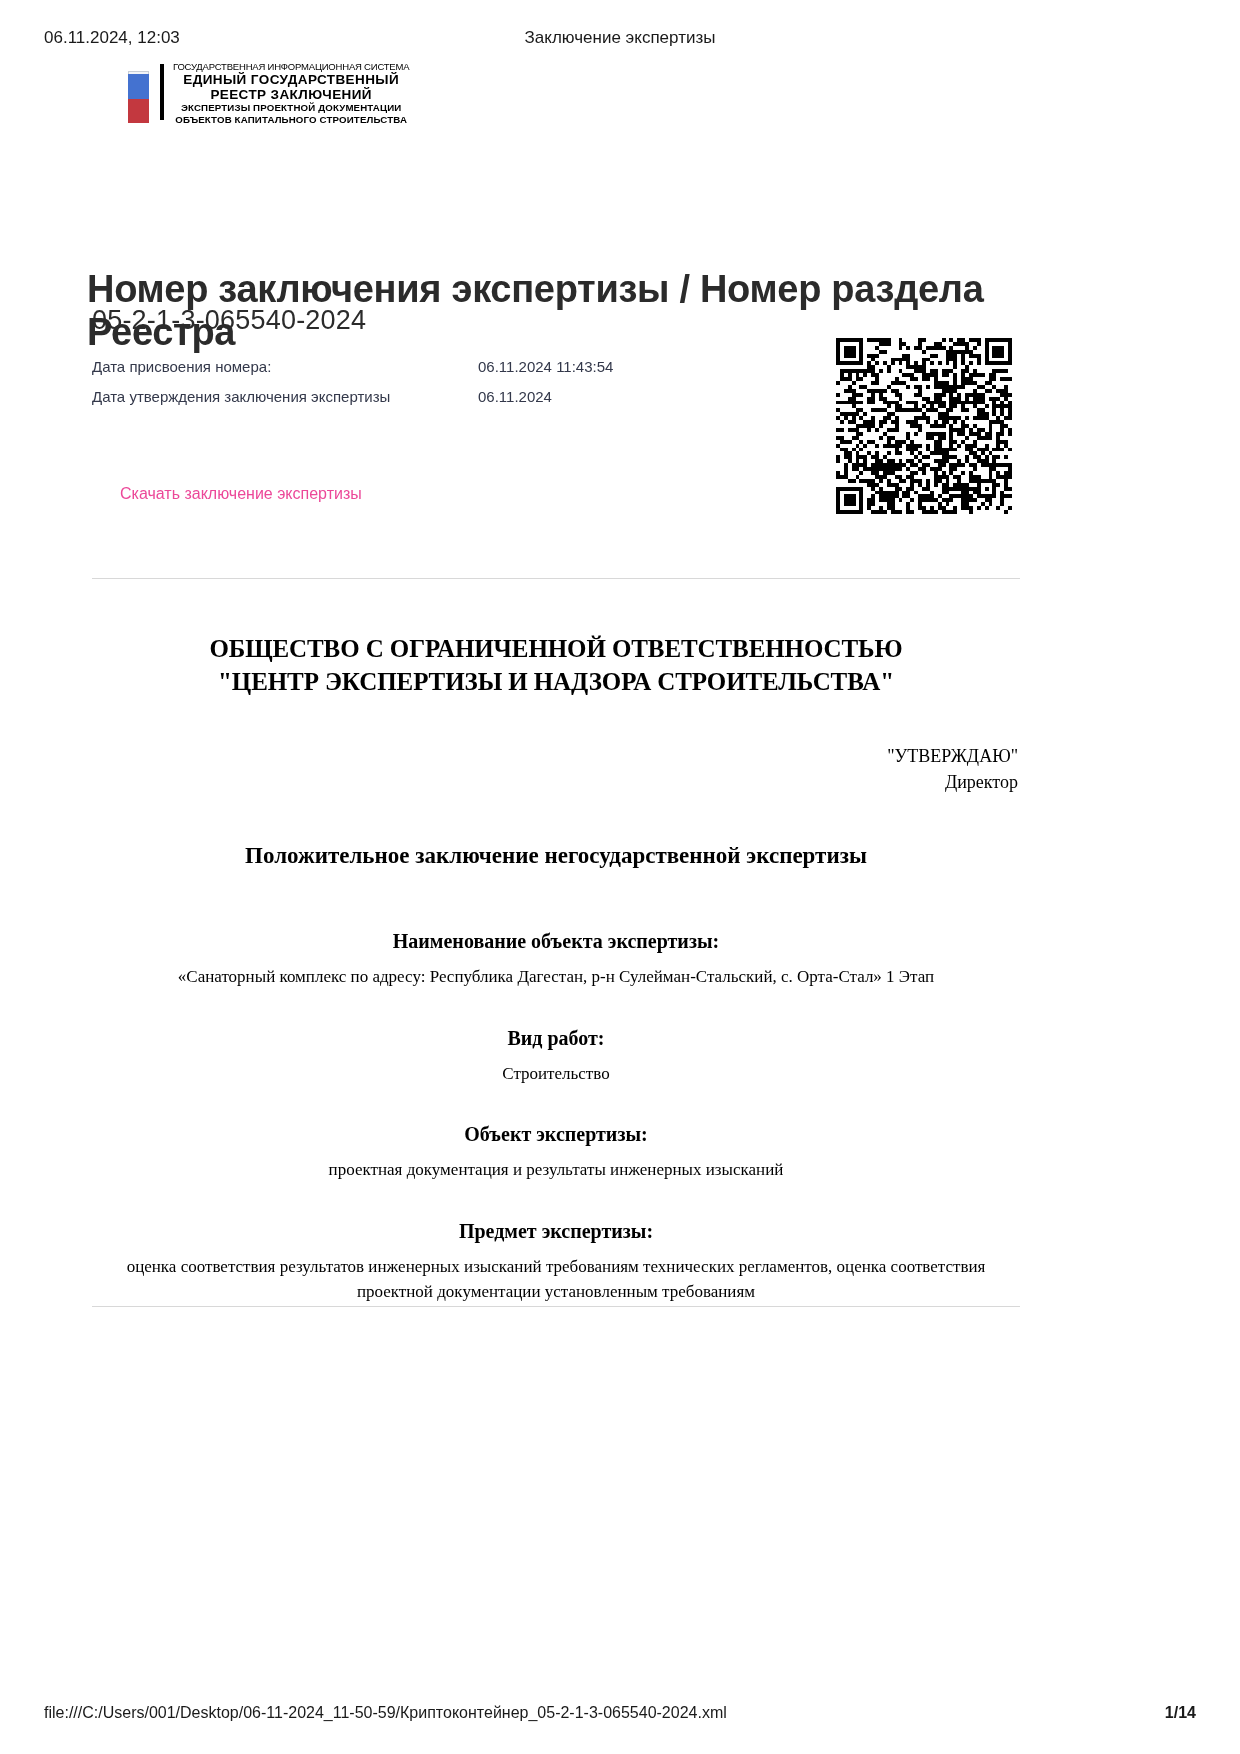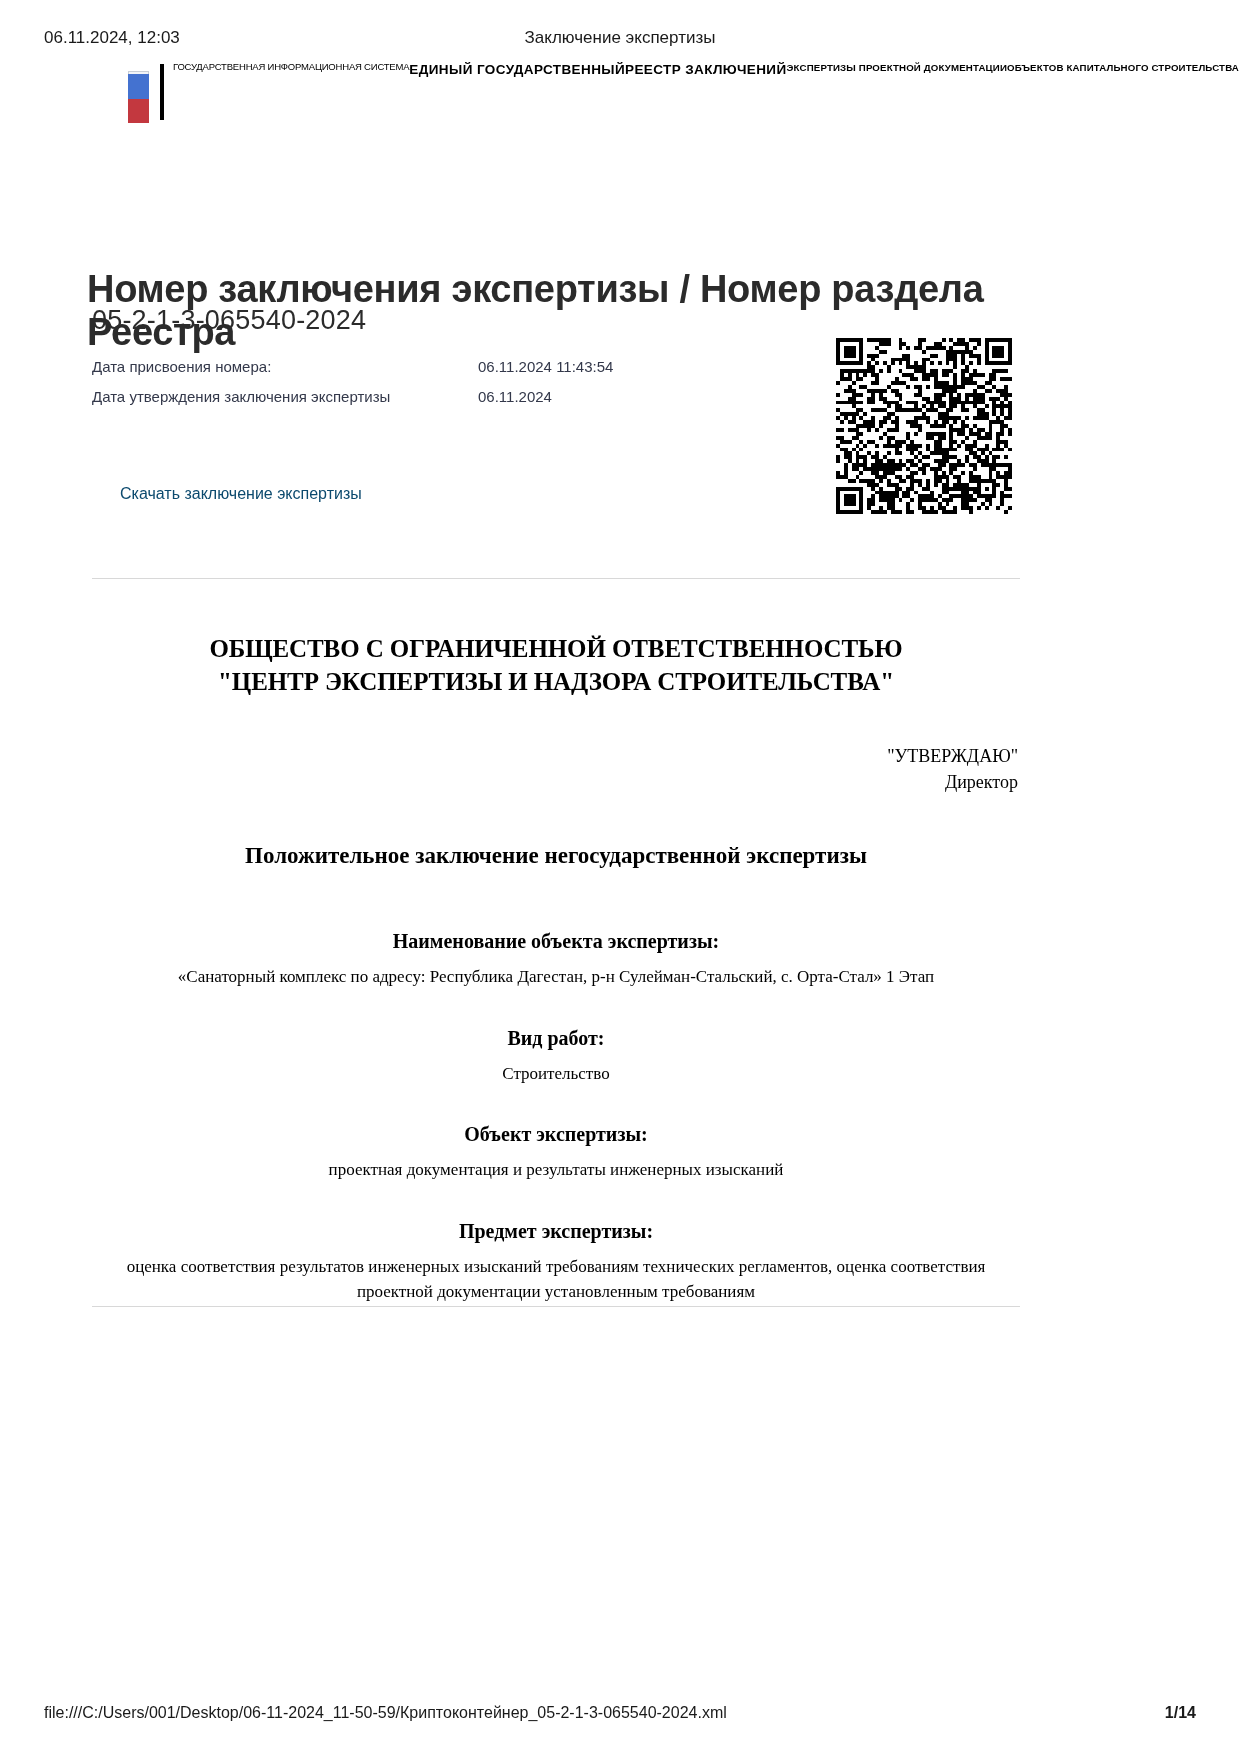--- a/index.html
+++ b/index.html
@@ -101,23 +101,24 @@
   .logo-bar {
     width: 4px;
     background: #000000;
     margin-left: 11px;
     margin-top: 2px;
     margin-bottom: 4px;
   }
   .logo-text {
     margin-left: 9px;
     display: flex;
-    flex-direction: row;
+    flex-direction: column;
     justify-content: flex-start;
     line-height: 1.05;
+    align-items: center;
   }
   .logo-text .lt-l1 {
     font-size: 9.5px;
     letter-spacing: -0.2px;
     color: #000;
     font-family: "Liberation Sans", sans-serif;
   }
   .logo-text .lt-l2,
   .logo-text .lt-l3 {
     font-size: 13.5px;
@@ -180,21 +181,21 @@
     position: absolute;
     left: 386px;
     top: 0;
     white-space: nowrap;
   }
   .download-link {
     position: absolute;
     left: 120px;
     top: 485px;
     font-size: 16px;
-    color: #0c4a6e;
+    color: #ec4899;
     cursor: pointer;
     white-space: nowrap;
   }
 
   
   .qr-wrap {
     position: absolute;
     left: 836px;
     top: 338px;
     width: 176px;

